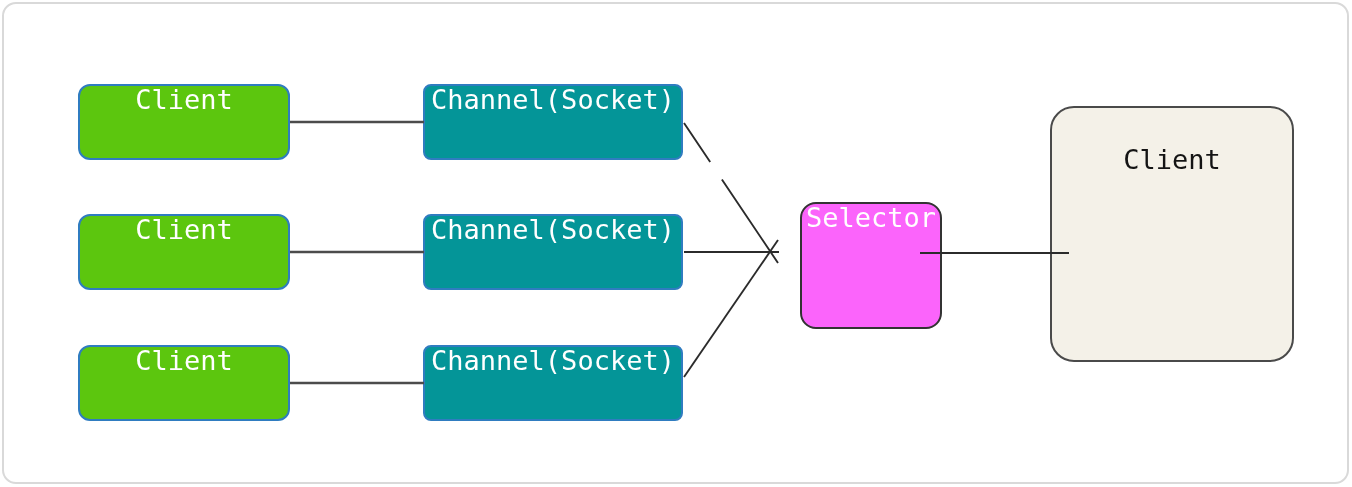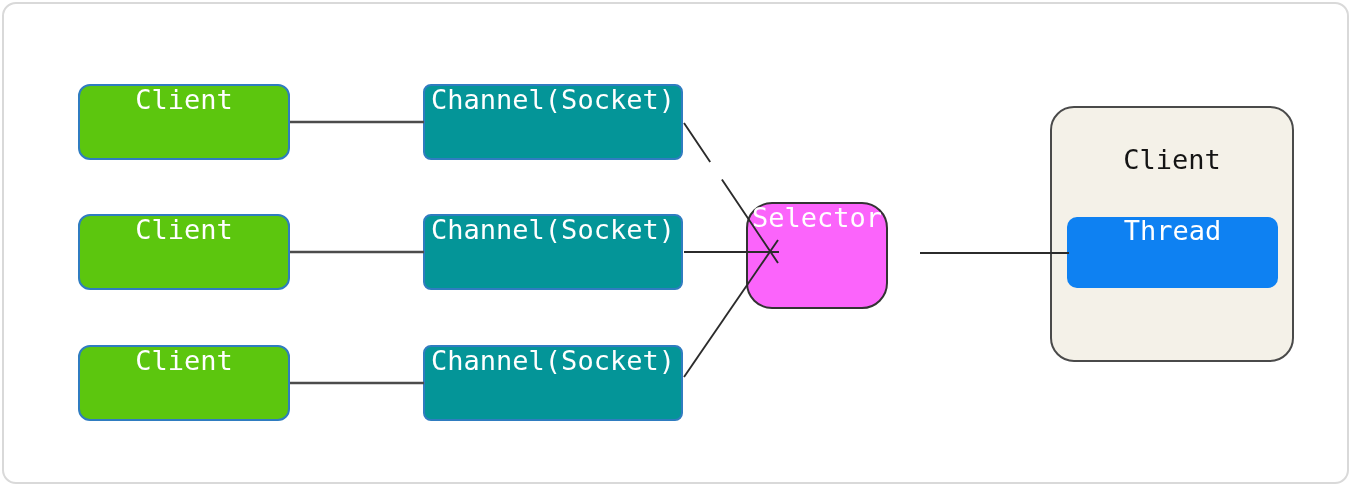--- a/index.html
+++ b/index.html
@@ -33,23 +33,23 @@
     border-radius:12px; color:var(--text_light);
   }
   .client.r1{top:84px;} .client.r2{top:214px;} .client.r3{top:345px;}
   .channel{
     left:423px; width:260px; height:76px;
     background:var(--channel_fill); border:2px solid var(--box_border_blue);
     border-radius:8px; color:var(--text_light);
   }
   .channel.r1{top:84px;} .channel.r2{top:214px;} .channel.r3{top:345px;}
   .selector{
-    left:746px; top:202px; width:142px; height:107px;
+    left:800px; top:202px; width:142px; height:127px;
     background:var(--selector_fill); border:2px solid var(--selector_border);
-    border-radius:26px; color:var(--text_light);
+    border-radius:16px; color:var(--text_light);
   }
   .server{
     left:1050px; top:106px; width:244px; height:256px;
     background:var(--server_fill); border:2px solid var(--server_border);
     border-radius:24px; color:var(--text_dark);
     align-items:flex-start; justify-content:center; padding-top:38px;
   }
   .thread{
     left:1067px; top:217px; width:211px; height:71px;
     background:var(--thread_fill); border-radius:10px; color:var(--text_light);
@@ -89,23 +89,20 @@
   </div>
 
   <div class="node selector">
     <span class="label">Selector</span>
   </div>
 
   <div class="node server">
     <span class="label">Client</span>
   </div>
 
-  <div class="node thread">
-    <span class="label">Thread</span>
-  </div>
 
   <svg class="edges" xmlns="http://www.w3.org/2000/svg">
       <line x1="290" y1="122" x2="424" y2="122" class="edge client-link"></line>
       <line x1="290" y1="252" x2="424" y2="252" class="edge client-link"></line>
       <line x1="290" y1="383" x2="424" y2="383" class="edge client-link"></line>
       <line x1="684" y1="123" x2="778" y2="263" class="edge diag dashed"></line>
       <line x1="684" y1="252" x2="779" y2="252" class="edge "></line>
       <line x1="684" y1="377" x2="778" y2="240" class="edge diag"></line>
       <line x1="920" y1="253" x2="1069" y2="253" class="edge "></line>
     </svg>

